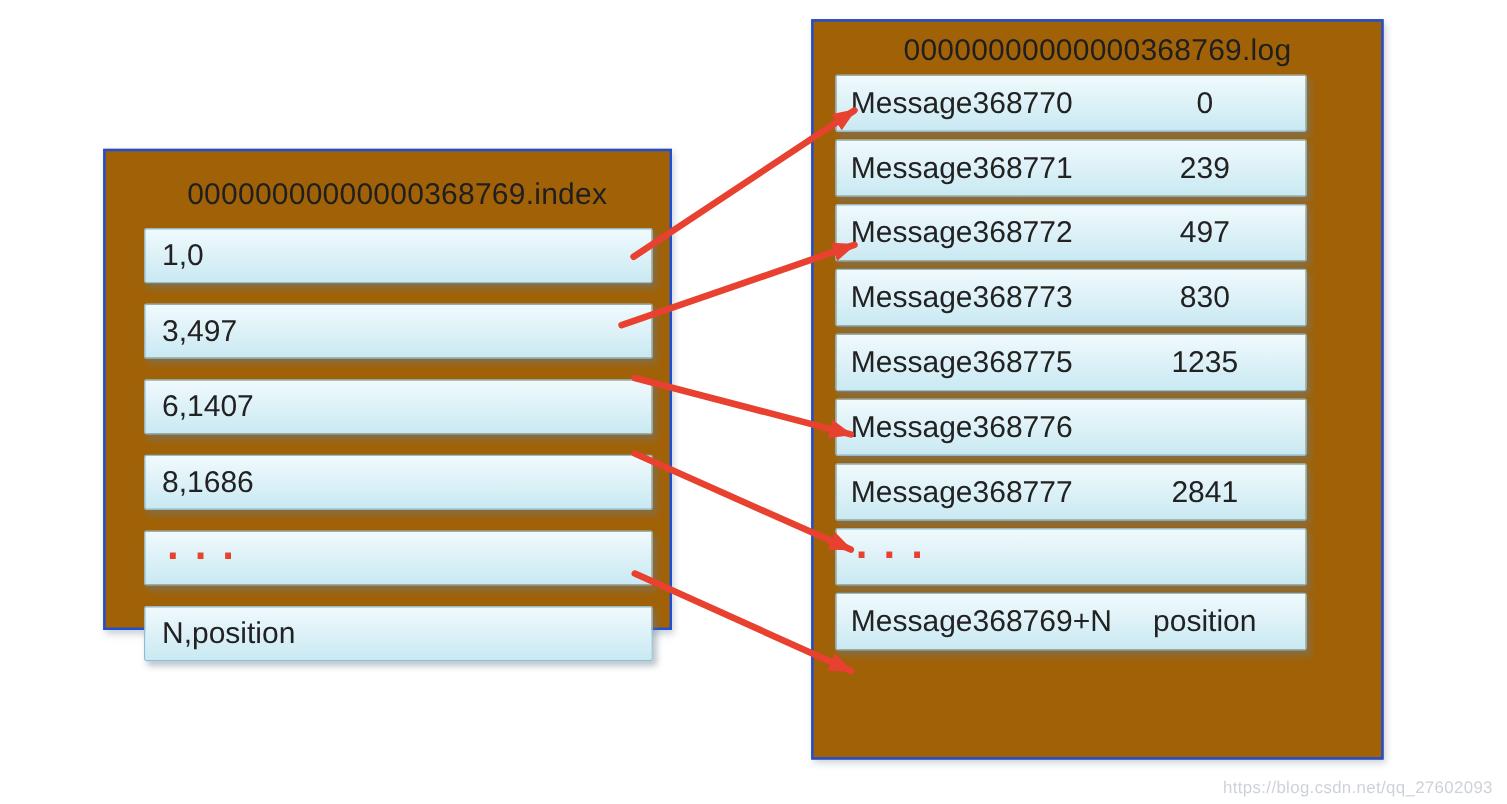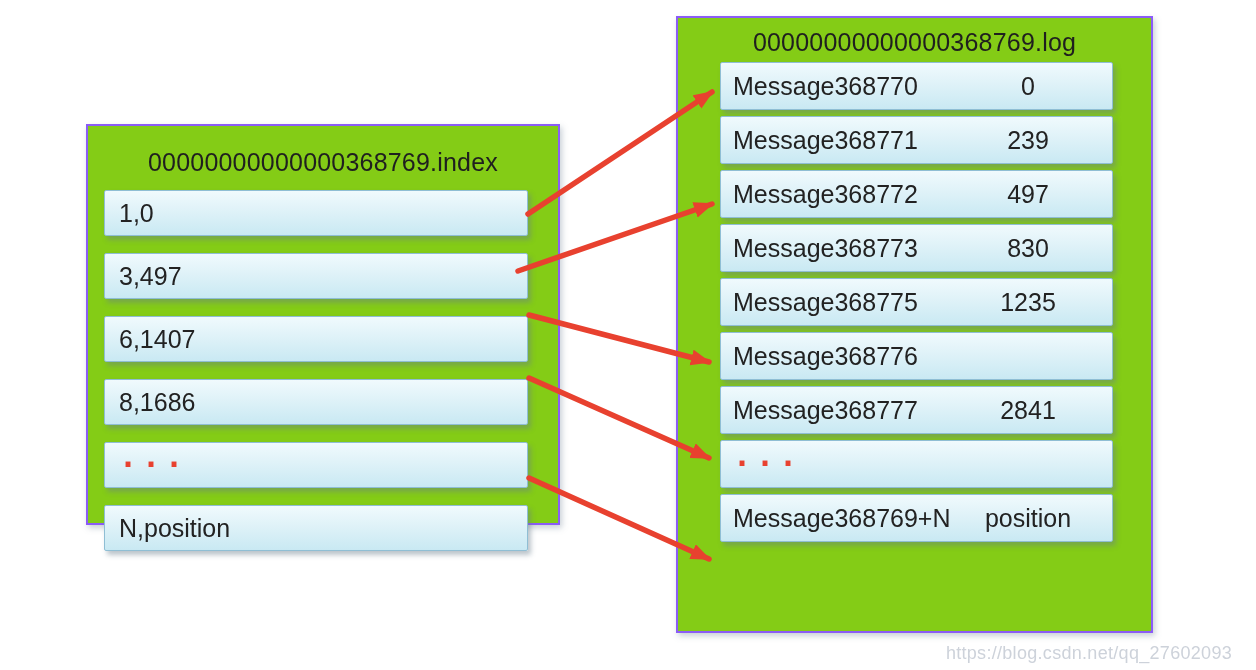--- a/index.html
+++ b/index.html
@@ -9,41 +9,41 @@
   .canvas {
     position: relative;
     width: 1256px;
     height: 670px;
     background: #ffffff;
     overflow: hidden;
   }
 
   .box {
     position: absolute;
-    background: #84cc16;
-    border: 2px solid #8b5cf6;
+    background: #a16207;
+    border: 2px solid #1d4ed8;
     box-shadow: 2px 3px 6px rgba(100,120,140,0.35);
   }
-  .index-box { left: 86px;  top: 124px; width: 474px; height: 401px; }
+  .index-box { left: 86px;  top: 124px; width: 474px; height: 401px; padding-left: 16px; }
   .log-box   { left: 676px; top: 16px;  width: 477px; height: 617px; }
 
   .box-title {
     display: flex;
     align-items: center;
     justify-content: center;
     font-size: 25px;
     color: #1f1f1f;
     letter-spacing: 0.2px;
   }
   .index-box .box-title { height: 64px; padding-top: 8px; }
   .log-box   .box-title { height: 44px; padding-top: 4px; }
 
   .rows { position: relative; }
   .index-box .rows { margin-left: 16px; width: 424px; }
-  .log-box   .rows { margin-left: 42px; width: 393px; }
+  .log-box   .rows { margin-left: 18px; width: 393px; }
 
   .cell {
     position: relative;
     border: 1.5px solid #8fbed4;
     border-radius: 2px;
     background: linear-gradient(to bottom, #f0fafd 0%, #dff2f8 45%, #c9e9f3 100%);
     box-shadow: 3px 4px 5px rgba(105,125,140,0.45);
     display: flex;
     align-items: center;
     font-size: 25px;
@@ -72,23 +72,23 @@
   .arrow-layer {
     position: absolute;
     left: 0; top: 0;
     width: 1256px;
     height: 670px;
     pointer-events: none;
   }
 
   .watermark {
     position: absolute;
-    right: 24px;
+    right: 12px;
     bottom: 6px;
-    font-size: 18px;
+    font-size: 14px;
     color: #cdd2da;
     letter-spacing: 0.3px;
   }
 </style>
 </head>
 <body>
 
 <div class="canvas">
 
   <div class="box index-box">

